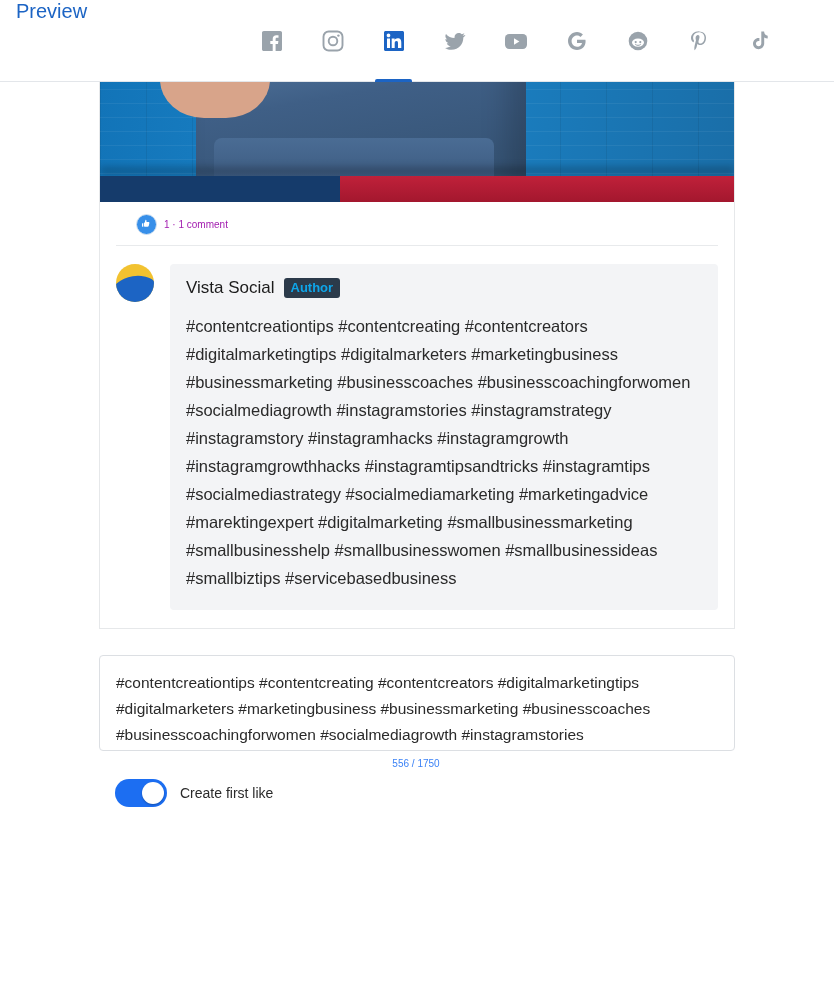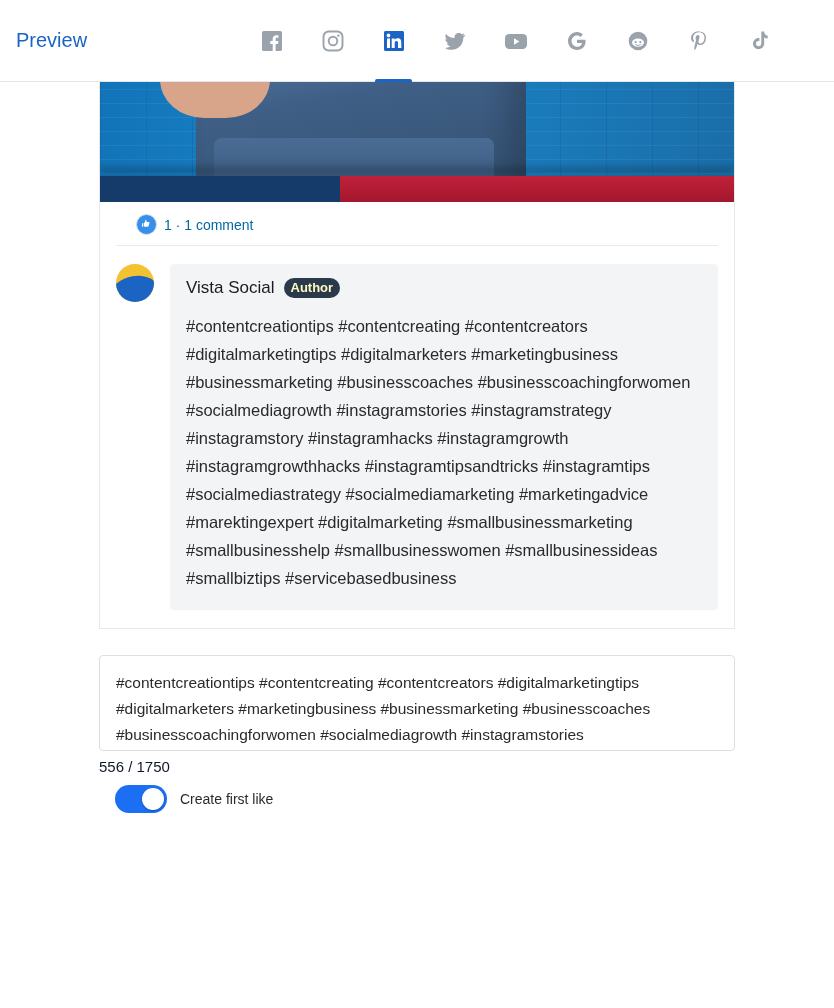--- a/index.html
+++ b/index.html
@@ -14,21 +14,21 @@
     color: #1b1b1b;
     overflow: hidden;
   }
 
   
   .header {
     height: 82px;
     box-sizing: border-box;
     border-bottom: 1px solid #e3e6ea;
     display: flex;
-    align-items: center;
+    align-items: flex-start;
     padding: 0 16px;
     background: #fff;
     position: relative;
     gap: 25px;
   }
   .preview-title {
     font-size: 20px;
     color: #1c64c4;
     font-weight: 400;
     margin-left: 0px;
@@ -164,22 +164,22 @@
     border-radius: 50%;
     background: #378fe9;
     display: inline-flex;
     align-items: center;
     justify-content: center;
     margin-right: 7px;
     border: 1px solid #d6e3f0;
   }
   .reaction-icon svg { display: block; }
   .meta-text {
-    font-size: 14px;
-    color: #0369a1;
+    font-size: 10px;
+    color: #a21caf;
   }
 
   .comment-row {
     display: flex;
     padding: 18px 16px 18px 16px;
     align-items: flex-start;
   }
   .avatar {
     width: 38px;
     height: 38px;
@@ -213,25 +213,25 @@
     margin-bottom: 14px;
   }
   .comment-author {
     font-size: 17px;
     font-weight: 400;
     color: #1b1b1b;
     margin-right: 9px;
   }
   .author-badge {
     background: #2b3a4a;
-    color: #fef9c3;
+    color: #0ea5e9;
     font-size: 13px;
     font-weight: 700;
     padding: 3px 7px 4px 7px;
-    border-radius: 10px;
+    border-radius: 3px;
     line-height: 1;
   }
   .comment-body {
     font-size: 16.5px;
     line-height: 28px;
     color: #2a2a2a;
     word-break: break-word;
   }
 
   
@@ -248,23 +248,23 @@
     box-sizing: border-box;
     background: #fff;
   }
   .editor-text {
     font-size: 15.5px;
     line-height: 26px;
     color: #2a2a2a;
     word-break: break-word;
   }
   .char-count {
-    text-align: left;
-    font-size: 15px;
-    color: #0f172a;
+    text-align: center;
+    font-size: 10px;
+    color: #3b82f6;
     margin-top: 7px;
     padding-right: 2px;
   }
 
   
   .footer {
     display: flex;
     align-items: center;
     padding: 10px 0 0 115px;
   }

